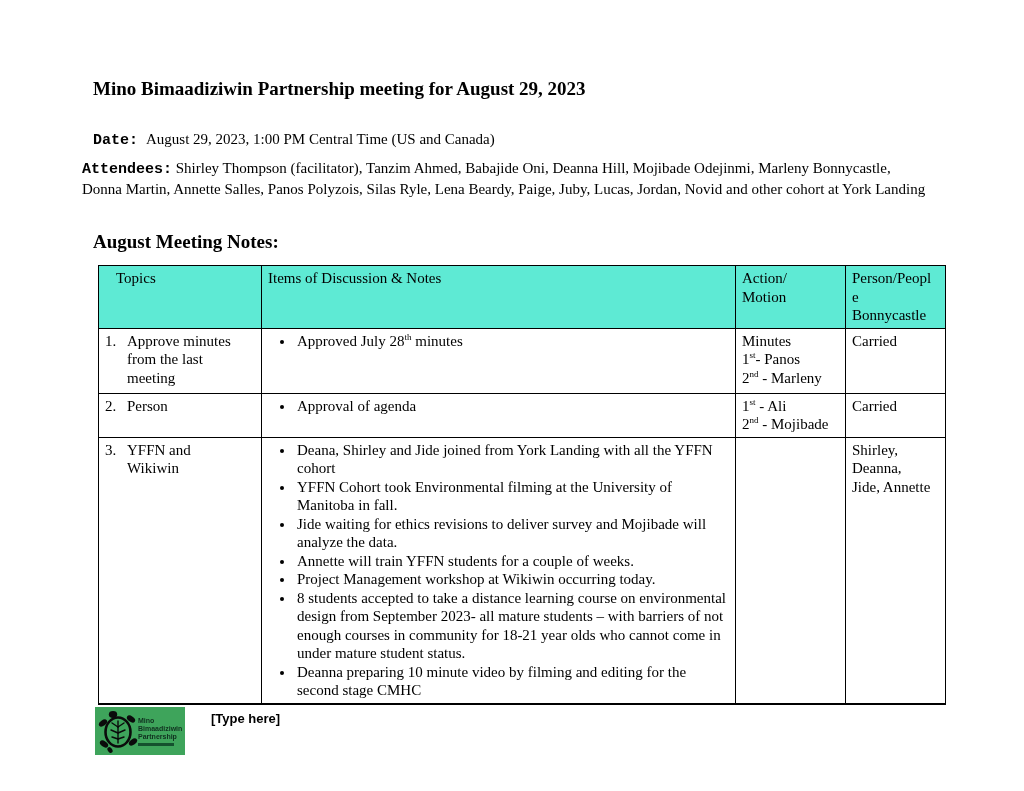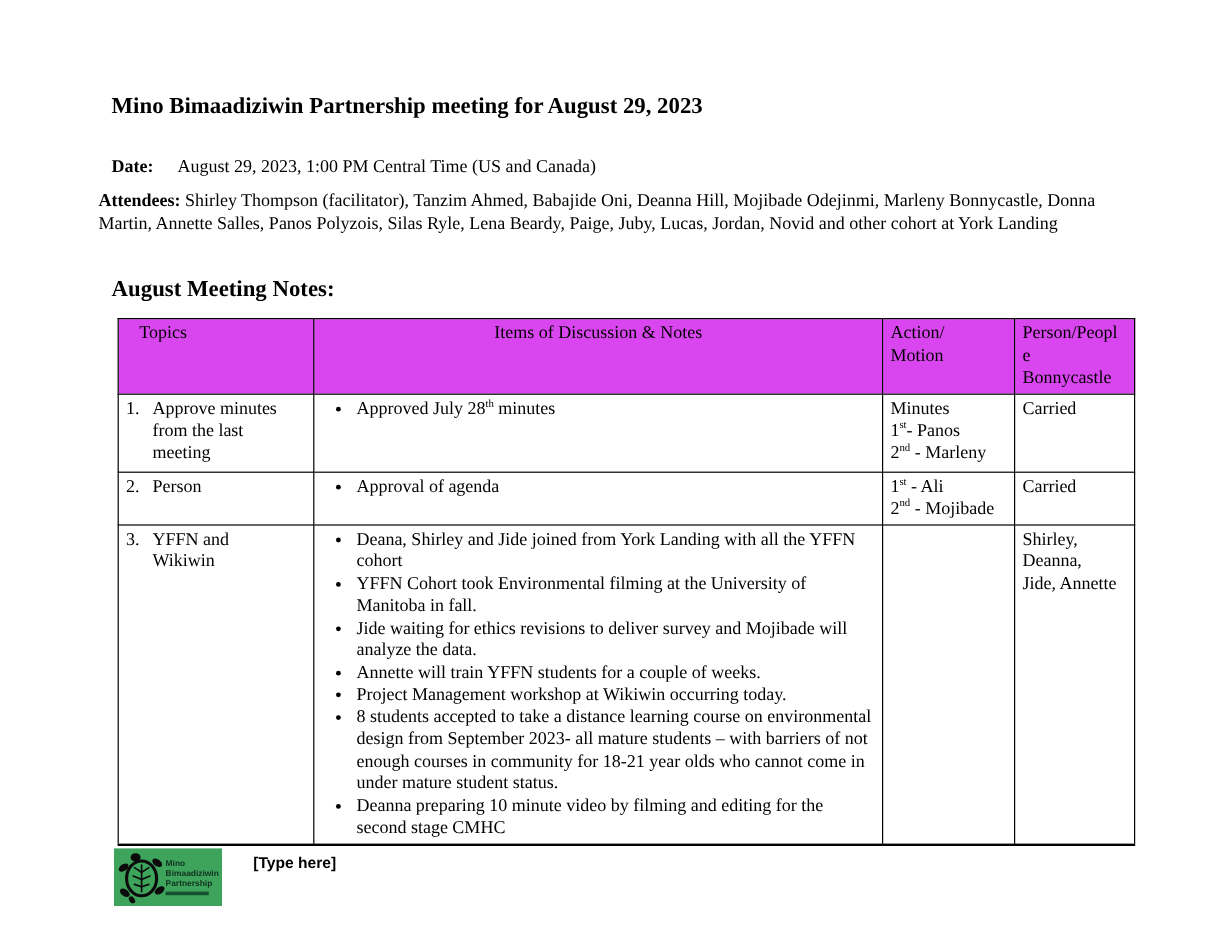--- a/index.html
+++ b/index.html
@@ -1,38 +1,38 @@
 <!DOCTYPE html>
 <html><head>
 <meta charset="utf-8">
 <style>
   html,body{margin:0;padding:0;width:1024px;height:791px;background:#ffffff;overflow:hidden;}
   body{font-family:"Liberation Serif", serif;color:#000;position:relative;}
   .abs{position:absolute;}
-  .b{font-weight:bold;}
+  .b{font-weight:bold;font-family:Liberation Mono, monospace;}
   .pre{white-space:pre-line;}
   sup{font-size:0.6em;line-height:0;vertical-align:super;}
 
   #title{left:93px;top:78px;font-size:19px;font-weight:bold;}
   #dateline{left:93px;top:131px;font-size:15px;}
-  #dateline .val{margin-left:20px;font-family:Liberation Serif, serif;}
+  #dateline .val{margin-left:8px;font-family:Liberation Serif, serif;}
   #attendees{left:82px;top:159px;width:848px;font-size:15px;line-height:18.5px;}
   #notes-heading{left:93px;top:231px;font-size:19px;font-weight:bold;}
 
   table{position:absolute;left:98px;top:265px;width:847px;border-collapse:collapse;table-layout:fixed;
         border:1px solid #000;border-bottom-width:2px;}
   th,td{border:1px solid #000;vertical-align:top;font-size:15px;font-weight:normal;text-align:left;
         padding:3px 6px;line-height:18.5px;overflow-wrap:break-word;}
-  thead th{background:#d946ef;margin-top:36px;}
+  thead th{background:#5eead4;margin-top:36px;}
   tr.hdr{height:55px;}
   tr.r1{height:65px;}
   tr.r2{height:36px;}
   tr.r3{height:257px;}
   th.c-topics{padding-left:17px;}
-  th.c-items{text-align:center;}
+  th.c-items{text-align:left;}
   .topic{display:flex;}
   .topic .num{flex:0 0 22px;}
   .topic .ttext{width:112px;}
   td ul{margin:0;padding:0 0 0 27px;list-style:disc outside;}
   td li{padding-left:2px;margin:0;}
 
   #footer{left:95px;top:707px;display:flex;align-items:flex-start;}
   .logo{width:90px;height:48px;background:#3ea45b;display:flex;align-items:center;box-sizing:border-box;padding:2px 2px 2px 3px;}
   .logo-text{font-family:"Liberation Sans", sans-serif;font-weight:bold;color:#10301f;font-size:7px;line-height:8px;}
   .tagline-bar{width:36px;height:3px;background:#14512e;margin-top:2px;}

